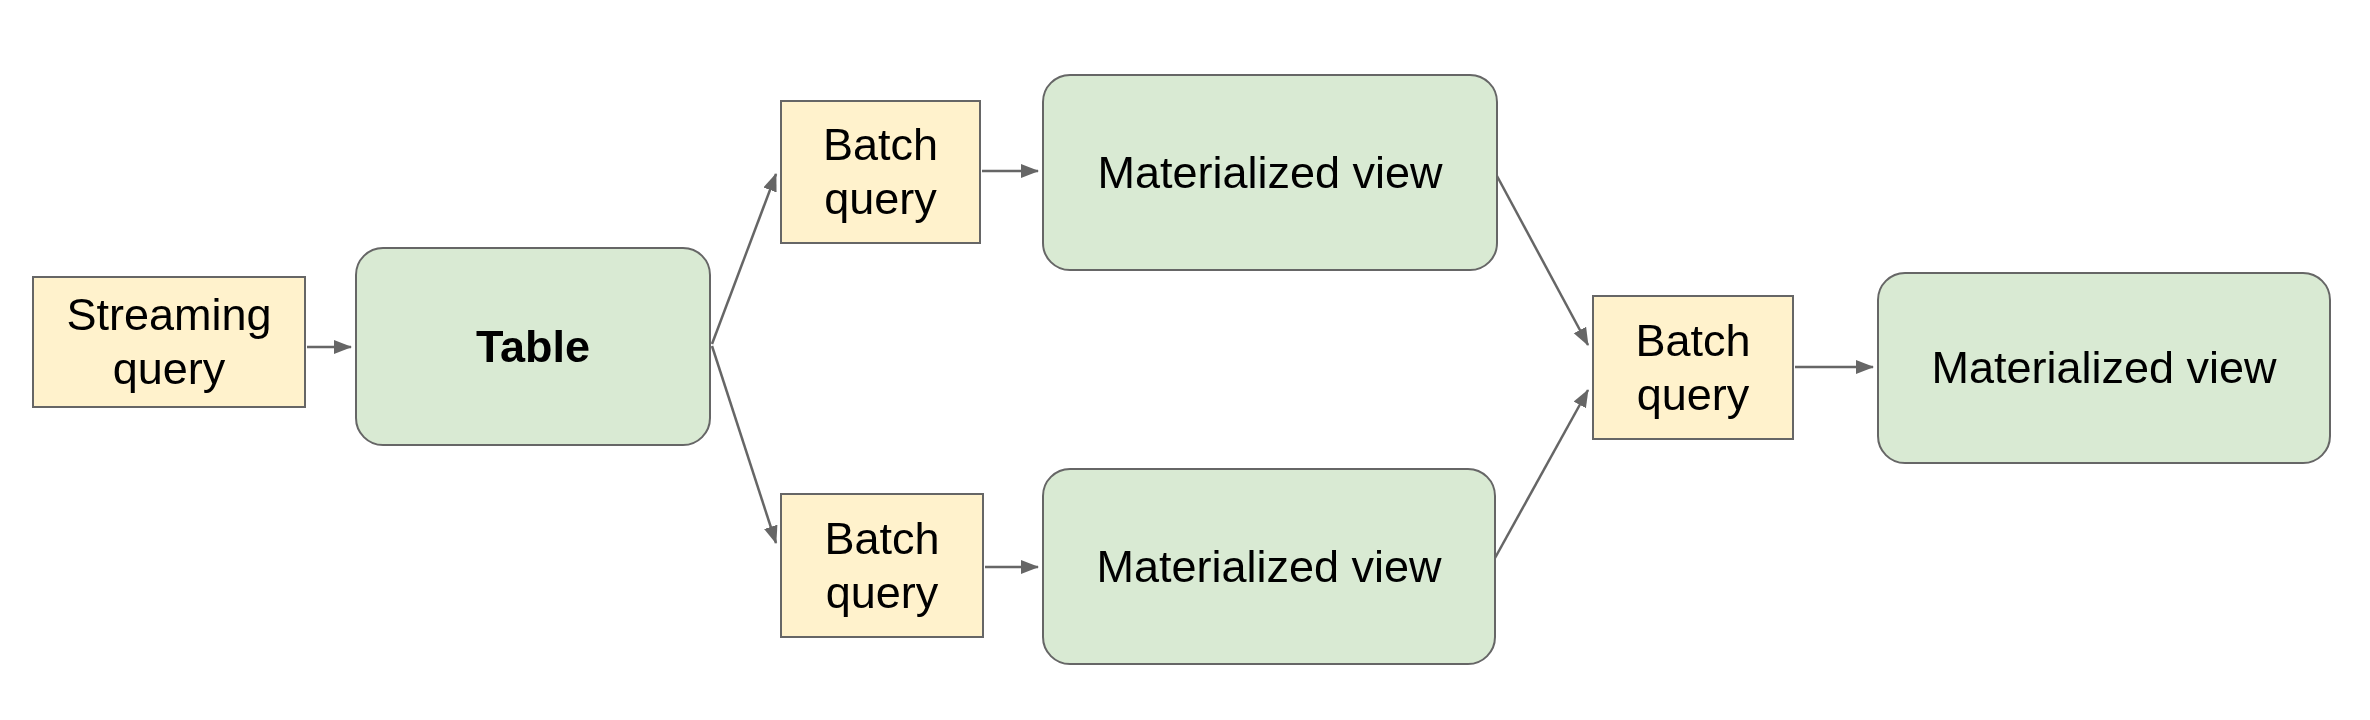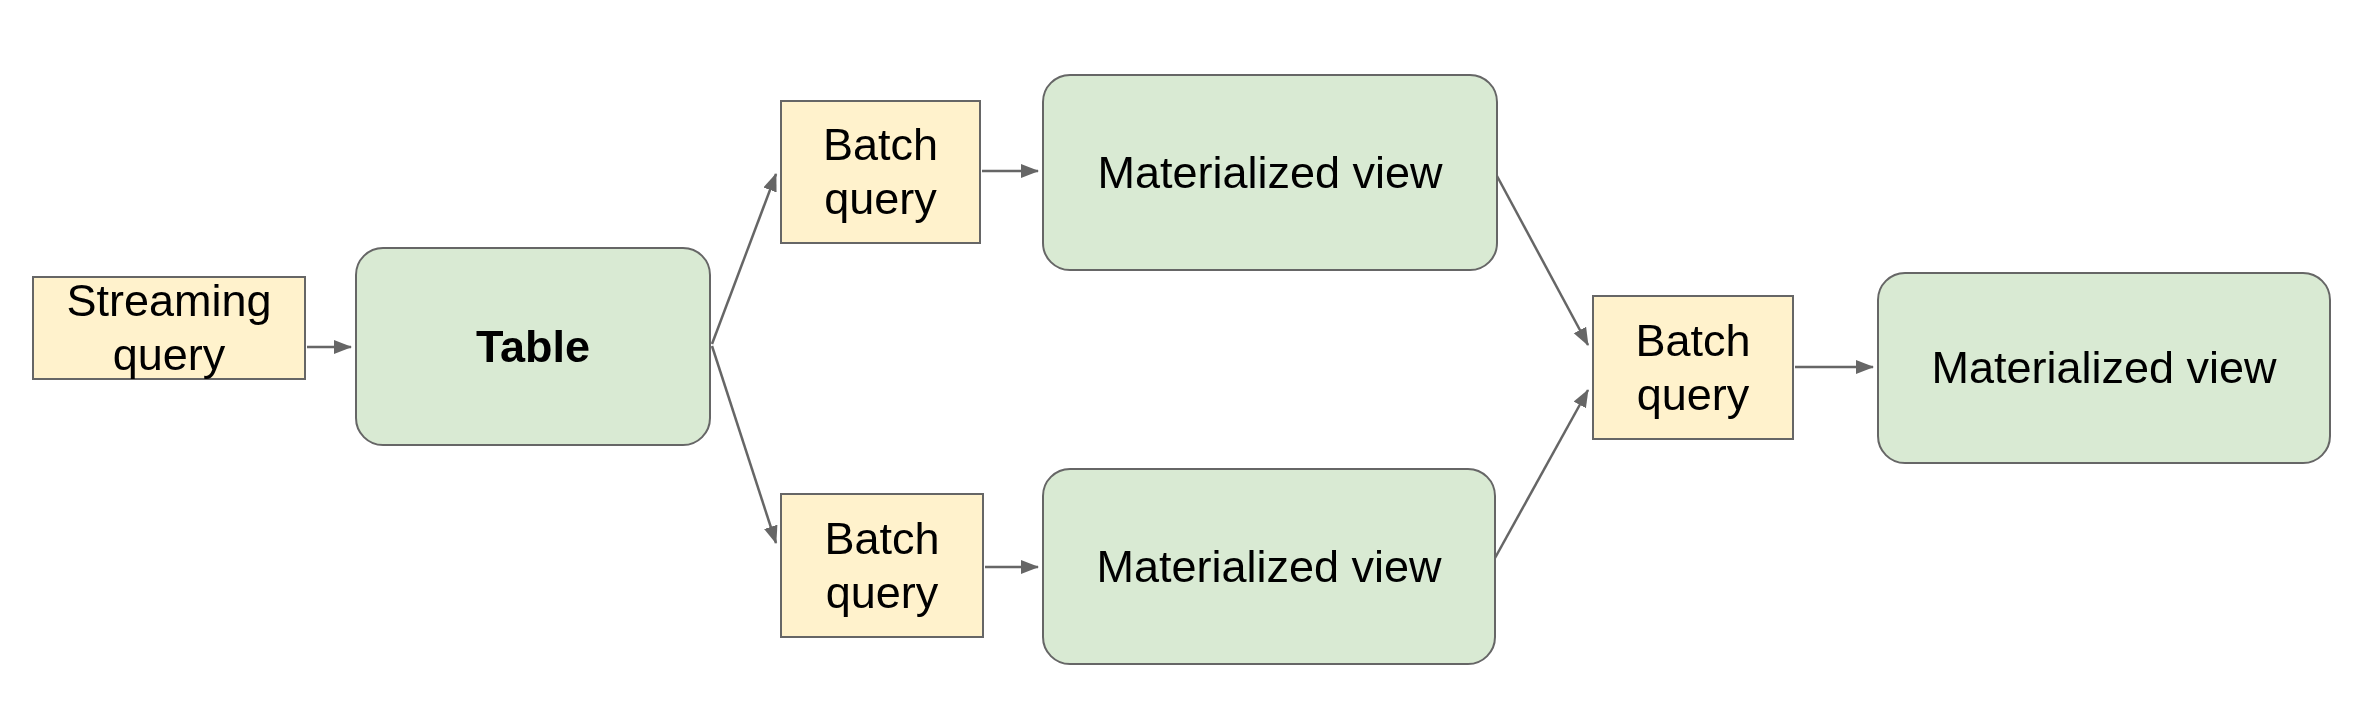--- a/index.html
+++ b/index.html
@@ -66,21 +66,21 @@
     <line x1="307" y1="347" x2="351" y2="347" marker-end="url(#arrowhead)"></line>
     <line x1="712" y1="344" x2="776" y2="174" marker-end="url(#arrowhead)"></line>
     <line x1="712" y1="346" x2="776" y2="543" marker-end="url(#arrowhead)"></line>
     <line x1="982" y1="171" x2="1038" y2="171" marker-end="url(#arrowhead)"></line>
     <line x1="985" y1="567" x2="1038" y2="567" marker-end="url(#arrowhead)"></line>
     <line x1="1497" y1="176" x2="1588" y2="345" marker-end="url(#arrowhead)"></line>
     <line x1="1495" y1="558" x2="1588" y2="390" marker-end="url(#arrowhead)"></line>
     <line x1="1795" y1="367" x2="1873" y2="367" marker-end="url(#arrowhead)"></line>
   </svg>
 
-  <div class="node query" style="left:32px;top:276px;width:274px;height:104px;">
+  <div class="node query" style="left:32px;top:276px;width:274px;height:132px;">
     <span class="label">Streaming query</span>
   </div>
 
   <div class="node view" style="left:355px;top:247px;width:356px;height:199px;font-weight:bold;">
     <span class="label">Table</span>
   </div>
 
   <div class="node query" style="left:780px;top:100px;width:201px;height:144px;">
     <span class="label">Batch query</span>
   </div>

